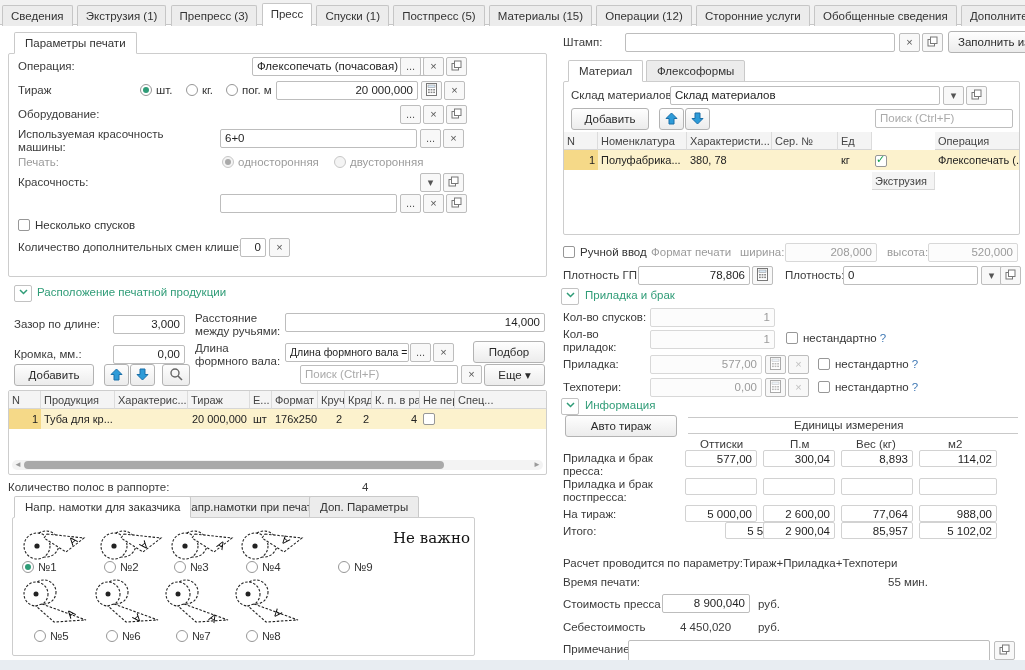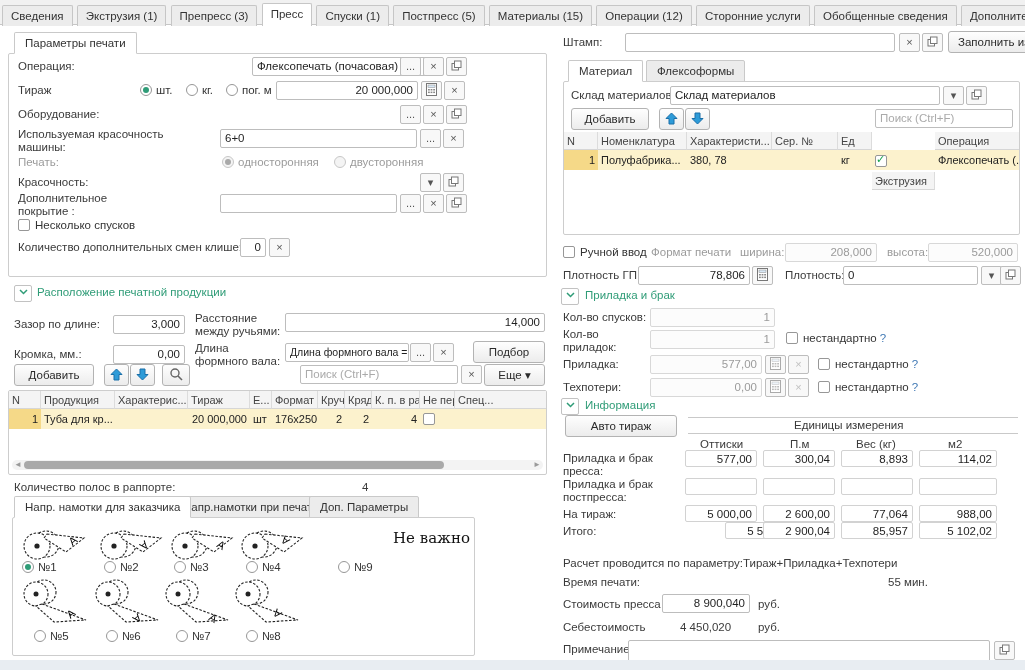--- a/index.html
+++ b/index.html
@@ -119,21 +119,20 @@
   <span class="ritem dislbl" style="left:222px;top:156px;"><span class="rd disr sel"></span><span>односторонняя</span></span>
   <span class="ritem dislbl" style="left:334px;top:156px;"><span class="rd disr"></span><span>двусторонняя</span></span>
 
   <span class="lbl" style="left:18px;top:176px;">Красочность:</span>
   <div class="ib" style="left:420px;top:173px;">▾</div>
   <div class="ib ibsvg" style="left:443px;top:173px;"><svg width="11" height="11">
         <rect x="1" y="3.5" width="6.5" height="6.5" fill="#fff" stroke="#777"></rect>
         <rect x="3.5" y="1" width="6.5" height="6.5" fill="#fff" stroke="#777"></rect>
       </svg></div>
 
-  <div class="lbl lbl2" style="left:18px;top:192px;width:120px;">Дополнительное покрытие :</div>
   <div class="fld" style="left:220px;top:194px;width:177px;"></div>
   <div class="ib" style="left:400px;top:194px;">...</div>
   <div class="ib" style="left:423px;top:194px;">×</div>
   <div class="ib ibsvg" style="left:446px;top:194px;"><svg width="11" height="11">
         <rect x="1" y="3.5" width="6.5" height="6.5" fill="#fff" stroke="#777"></rect>
         <rect x="3.5" y="1" width="6.5" height="6.5" fill="#fff" stroke="#777"></rect>
       </svg></div>
 
   <span class="ritem" style="left:18px;top:219px;"><span class="cb"></span><span>Несколько спусков</span></span>
 
@@ -198,21 +197,21 @@
     <div class="td selrow num" style="left:372px;top:409px;width:48px;">4</div>
     <div class="td selrow" style="left:420px;top:409px;width:35px;"><span class="cb"></span></div>
     <div class="td selrow" style="left:455px;top:409px;width:91px;"></div>
   </div>
   <div class="hsc" style="left:12px;top:460px;width:531px;">
     <span class="scar" style="left:2px;">◄</span>
     <div class="hthumb" style="left:12px;width:420px;"></div>
     <span class="scar" style="right:2px;">►</span>
   </div>
 
-  <span class="lbl" style="left:14px;top:481px;">Количество полос в раппорте:</span>
+  <span class="lbl" style="left:8px;top:481px;">Количество полос в раппорте:</span>
   <span class="lbl" style="left:362px;top:481px;">4</span>
 
   <span class="itab act" style="left:14px;top:496px;">Напр. намотки для заказчика</span>
   <span class="itab" style="left:172px;top:496px;">Напр.намотки при печати</span>
   <span class="itab" style="left:309px;top:496px;">Доп. Параметры</span>
   <div class="gbox" style="left:12px;top:517px;width:463px;height:139px;"></div>
 
   <svg class="rollicon" style="left:18px;top:522px;" width="74" height="40" viewBox="0 0 74 40">
     <circle cx="28" cy="22" r="13" fill="#fff" stroke="#222" stroke-width="1.1" stroke-dasharray="2.5 1.6"></circle>
     <circle cx="19" cy="24" r="13" fill="#fff" stroke="#222" stroke-width="1.1" stroke-dasharray="2.5 1.6"></circle>

